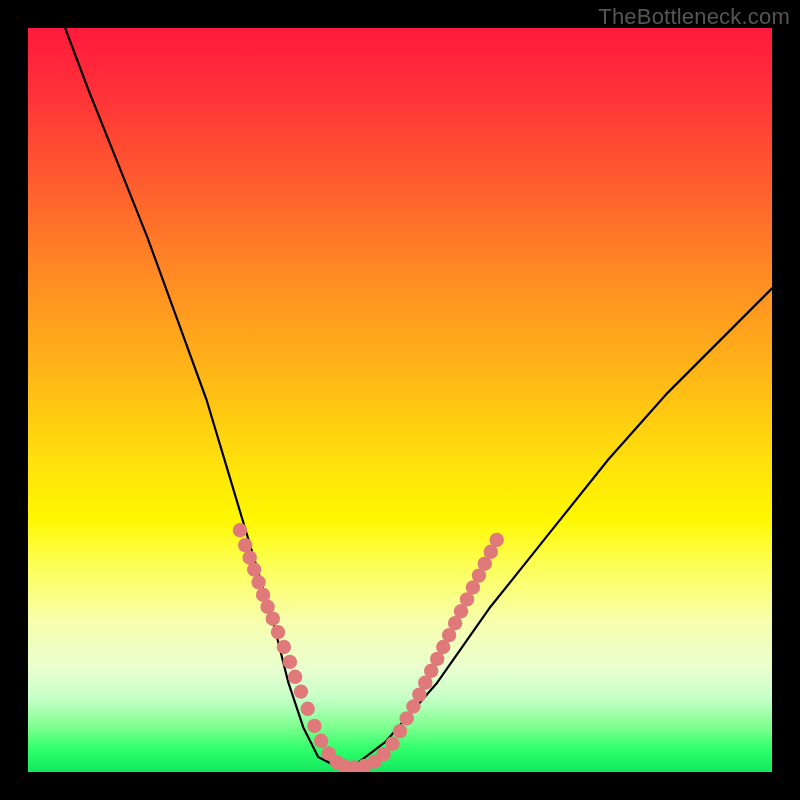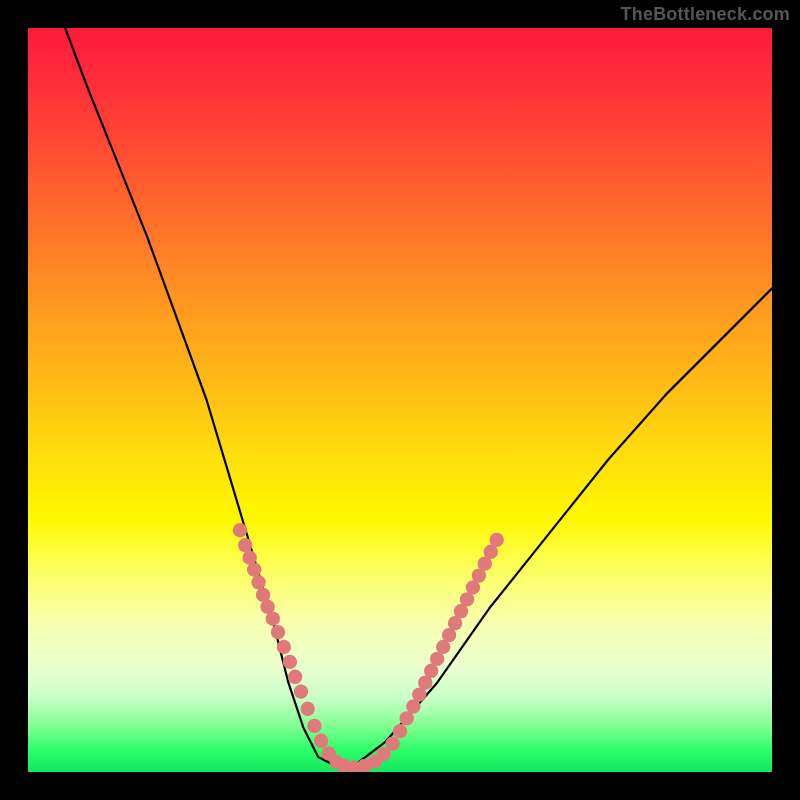--- a/index.html
+++ b/index.html
@@ -46,24 +46,23 @@
       #7dff8f 94%,
       #2eff6a 97%,
       #11e85d 100%
     );
   }
   .watermark {
     position: absolute;
     top: 4px;
     right: 10px;
     color: #555;
-    font-size: 18px;
+    font-size: 22px;
     letter-spacing: 0.2px;
     user-select: none;
-    font-weight: bold;
   }
   svg.curve {
     position: absolute;
     inset: 0;
     width: 100%;
     height: 100%;
     overflow: visible;
   }
 </style>
 </head>

